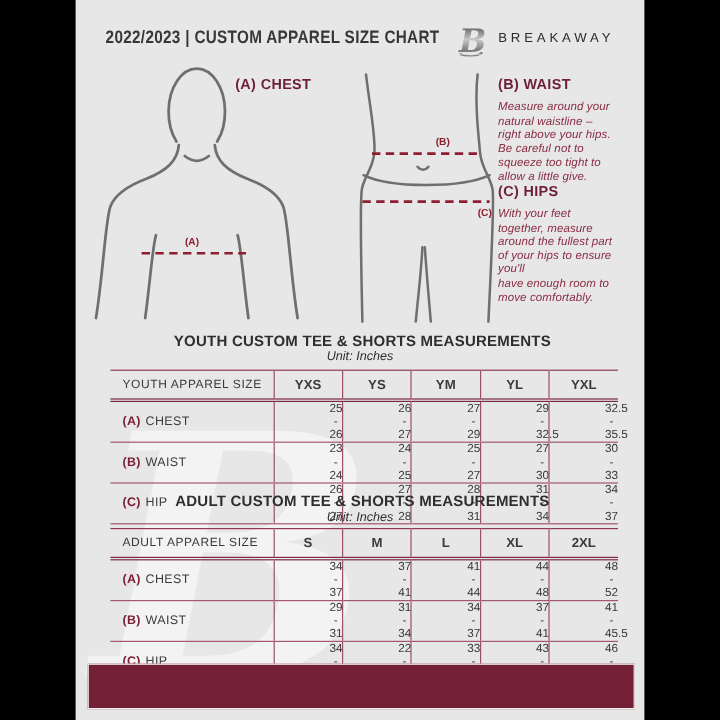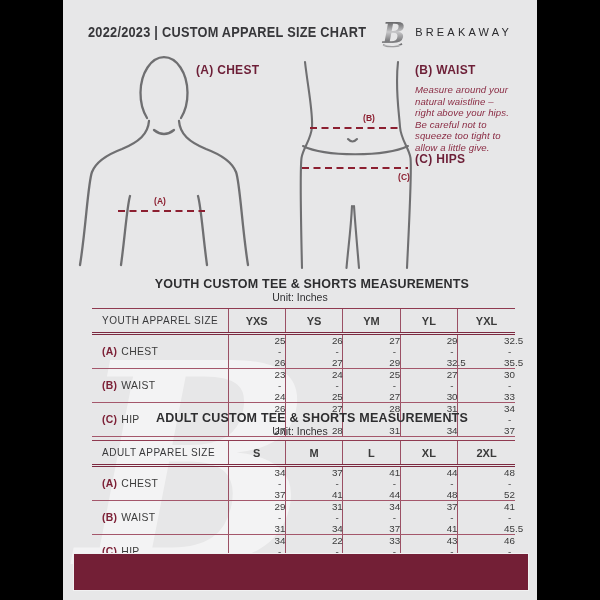--- a/index.html
+++ b/index.html
@@ -69,28 +69,29 @@
   }
   .instr-p {
     font-style: italic;
     font-size: 9.6px; line-height: 11.6px;
     color: #8a2b43; letter-spacing: 0.1px;
     white-space: pre-line;
   }
 
   
   .sec-title {
-    position: absolute; left: 12px;
+    position: absolute; left: 2px;
     width: 474px; text-align: center;
     font-size: 12.5px; font-weight: bold;
     color: #2e2e30; letter-spacing: 0.2px;
   }
   .sec-unit {
     position: absolute; left: 0;
     width: 474px; text-align: center;
+    font-style: italic;
     font-size: 10.5px; color: #2f2f31;
   }
 
   
   .size-table {
     position: absolute; left: 29px;
     width: 423px;
     border-collapse: collapse; table-layout: fixed;
   }
   .size-table col.c0 { width: 136px; }
@@ -184,20 +185,22 @@
 
     <div class="instr" style="left:133px; top:63px; width:96px;">
       <div class="instr-h">(A) CHEST</div>
     </div>
     <div class="instr" style="left:352px; top:63px; width:100px;">
       <div class="instr-h">(B) WAIST</div>
       <div class="instr-p">Measure around your natural waistline – right above your hips. Be careful not to squeeze too tight to allow a little give.</div>
     </div>
     <div class="instr" style="left:352px; top:152px; width:100px;">
       <div class="instr-h">(C) HIPS</div>
+      <div class="instr-p">With your feet together, measure around the fullest part of your hips to ensure you'll
+have enough room to move comfortably.</div>
     </div>
 
     <div class="sec-title" style="top:277px;">YOUTH CUSTOM TEE &amp; SHORTS MEASUREMENTS</div>
     <div class="sec-unit" style="top:291px;">Unit: Inches</div>
     <table class="size-table" style="top:308px;">
       <colgroup>
           <col class="c0">
           <col>
           <col>
           <col>

